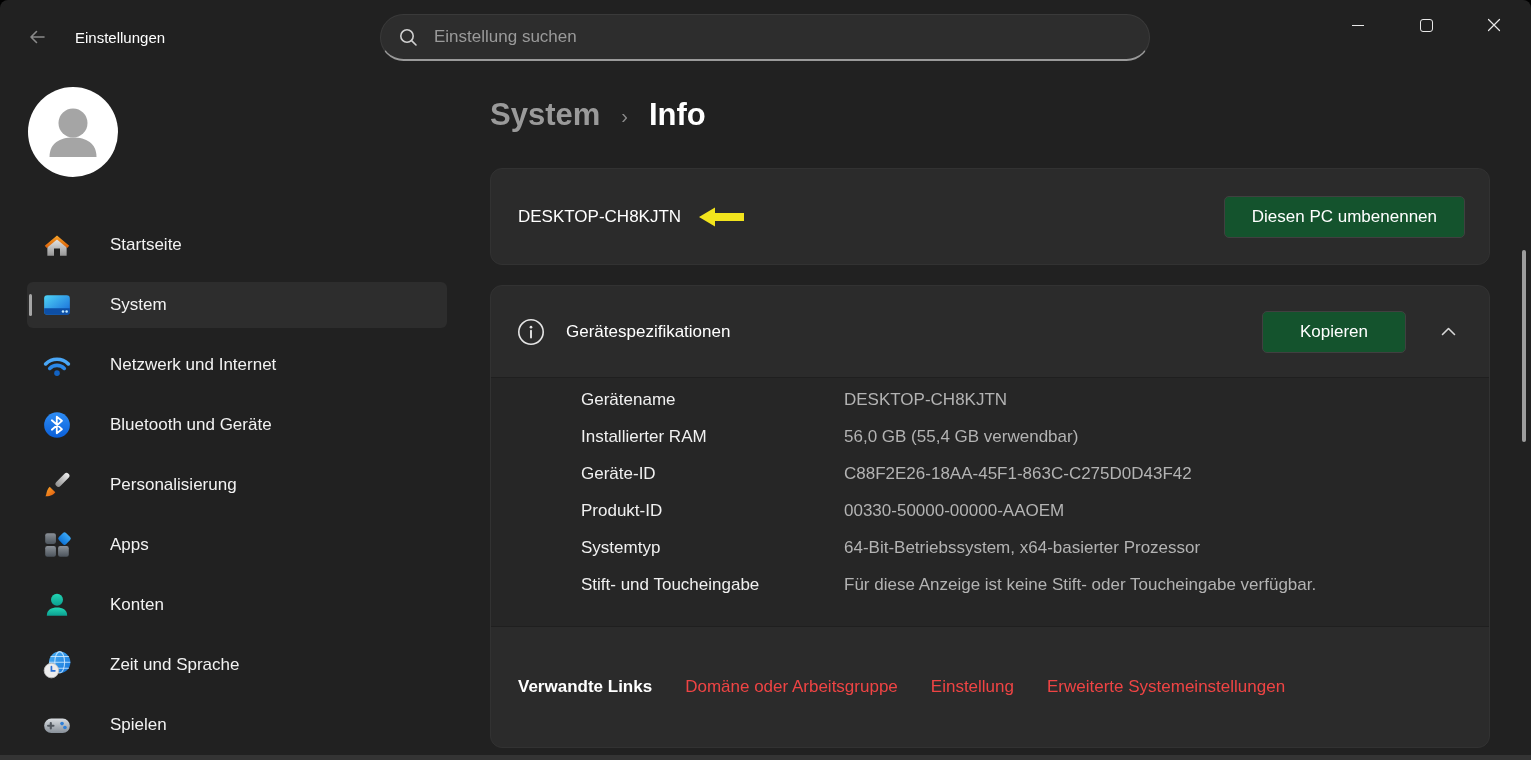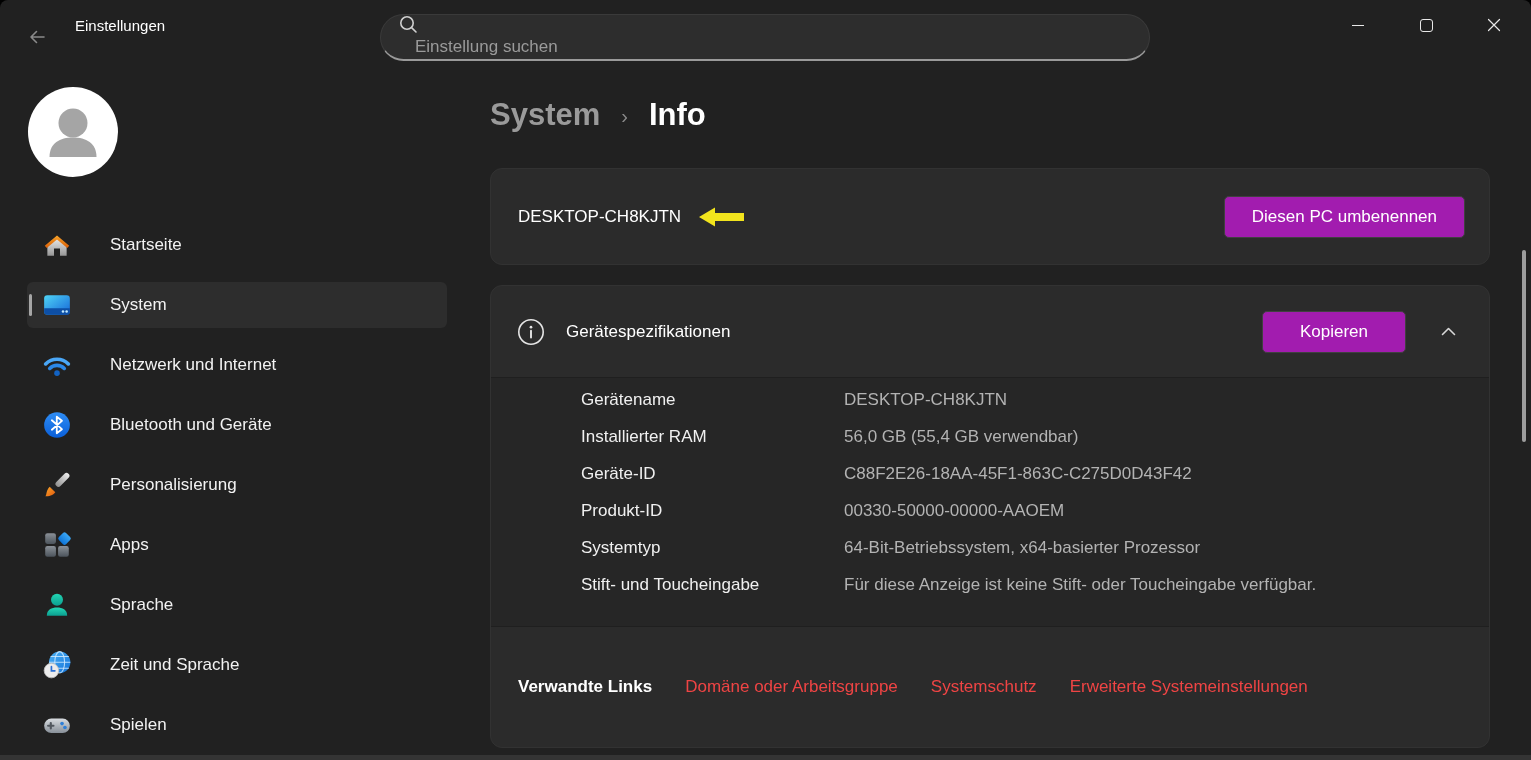--- a/index.html
+++ b/index.html
@@ -3,24 +3,24 @@
 <meta charset="utf-8">
 <style>
   html,body{margin:0;padding:0;}
   body{width:1531px;height:760px;background:#000;overflow:hidden;}
   .window{position:absolute;inset:0;background:#212121;border-radius:8px 8px 0 0;overflow:hidden;
           font-family:"Liberation Sans",sans-serif;color:#fff;}
 
   
   .back-btn{position:absolute;left:16px;top:16px;width:42px;height:42px;display:flex;
             align-items:center;justify-content:center;border-radius:6px;cursor:pointer;}
-  .app-title{position:absolute;left:75px;top:17px;font-size:15px;color:#fff;}
+  .app-title{position:absolute;left:75px;top:29px;font-size:15px;color:#fff;}
   .search-box{position:absolute;left:380px;top:14px;width:770px;height:47px;box-sizing:border-box;
               background:#2d2d2d;border:1px solid #3a3a3a;border-bottom:2px solid #9a9a9a;
-              border-radius:24px;display:flex;padding:0 16px 0 18px;flex-direction:column;}
+              border-radius:24px;display:flex;align-items:center;padding:0 16px 0 18px;}
   .search-box input{flex:1;margin-left:14px;background:transparent;border:none;outline:none;
                     color:#e8e8e8;font-size:17px;font-family:inherit;}
   .search-box input::placeholder{color:#9a9a9a;}
   .win-controls{position:absolute;right:14px;top:2px;display:flex;gap:22px;}
   .win-btn{width:46px;height:46px;display:flex;align-items:center;justify-content:center;cursor:pointer;}
   .min-glyph{display:block;width:12px;height:0;border-top:1.4px solid #e8e8e8;}
   .max-glyph{display:block;width:11px;height:11px;border:1.3px solid #e8e8e8;border-radius:3px;}
 
   
   .avatar{position:absolute;left:28px;top:87px;width:90px;height:90px;border-radius:50%;
@@ -39,21 +39,21 @@
   .bc-sep{margin:3px 21px 0 21px;font-size:20px;color:#8a8a8a;}
   .bc-current{font-size:31px;font-weight:600;color:#ffffff;}
 
   .card{position:absolute;left:490px;width:1000px;background:#2b2b2b;border:1px solid #323232;
         border-radius:12px;box-sizing:border-box;}
   .card-device{top:168px;height:97px;display:flex;align-items:center;
                justify-content:space-between;padding:0 24px 0 27px;}
   .device-left{display:flex;align-items:center;}
   .device-name{font-size:17px;color:#ffffff;}
   .annotation-arrow{margin-left:17px;display:block;}
-  .btn{background:#a21caf;border:1px solid #404040;border-radius:5px;color:#ffffff;
+  .btn{background:#14532d;border:1px solid #404040;border-radius:5px;color:#ffffff;
        font-size:17px;font-family:inherit;padding:10px 27px;cursor:pointer;white-space:nowrap;}
 
   .card-specs{top:285px;height:463px;display:flex;flex-direction:column;overflow:hidden;padding:0;}
   .specs-header{height:91px;flex:0 0 91px;display:flex;align-items:center;padding:0 26px;}
   .specs-title{margin-left:21px;font-size:17px;color:#ffffff;}
   .copy-btn{margin-left:auto;padding:10px 37px;}
   .chevron-btn{margin-left:27px;width:30px;height:30px;display:flex;align-items:center;
                justify-content:center;cursor:pointer;}
   .specs-body{background:#262626;border-top:1px solid #1f1f1f;border-bottom:1px solid #1f1f1f;
               padding:12px 0 14px 0;}
@@ -212,21 +212,21 @@
         <rect x="16.3" y="3.3" width="9.4" height="9.4" rx="2" transform="rotate(45 21 8)" fill="url(#gDia)"></rect>
       </svg>
       <span class="nav-label">Apps</span>
     </div>
 
     <div class="nav-item">
       <svg class="nav-icon" viewBox="0 0 28 28">
         <circle cx="14" cy="9" r="5.6" fill="url(#gAcc)"></circle>
         <path d="M4.5 24 C4.5 18.3 9 16.4 14 16.4 C19 16.4 23.5 18.3 23.5 24 Z" fill="url(#gAcc)"></path>
       </svg>
-      <span class="nav-label">Sprache</span>
+      <span class="nav-label">Konten</span>
     </div>
 
     <div class="nav-item">
       <svg class="nav-icon" viewBox="0 0 28 28">
         <circle cx="16.5" cy="11.5" r="10" fill="url(#gGlobe)"></circle>
         <ellipse cx="16.5" cy="11.5" rx="4.6" ry="10" fill="none" stroke="#cfeaff" stroke-width="1" opacity="0.85"></ellipse>
         <path d="M6.6 11.5 H26.4 M8 6 H25 M8 17 H25" stroke="#cfeaff" stroke-width="1" opacity="0.85" fill="none"></path>
         <circle cx="8.8" cy="19.2" r="6.8" fill="#ececec" stroke="#bdbdbd" stroke-width="0.8"></circle>
         <path d="M8.8 15.6 V19.4 H12" stroke="#2a6fd4" stroke-width="1.6" fill="none" stroke-linecap="round"></path>
       </svg>
@@ -301,21 +301,21 @@
       </div>
       <div class="spec-row">
         <span class="spec-label">Stift- und Toucheingabe</span>
         <span class="spec-value">Für diese Anzeige ist keine Stift- oder Toucheingabe verfügbar.</span>
       </div>
     </div>
 
     <div class="specs-footer">
       <span class="footer-title">Verwandte Links</span>
       <span class="footer-link">Domäne oder Arbeitsgruppe</span>
-      <span class="footer-link">Systemschutz</span>
+      <span class="footer-link">Einstellung</span>
       <span class="footer-link">Erweiterte Systemeinstellungen</span>
     </div>
 
   </section>
 
   <div class="scroll-thumb"></div>
   <div class="bottom-edge"></div>
 
 </div>
 

